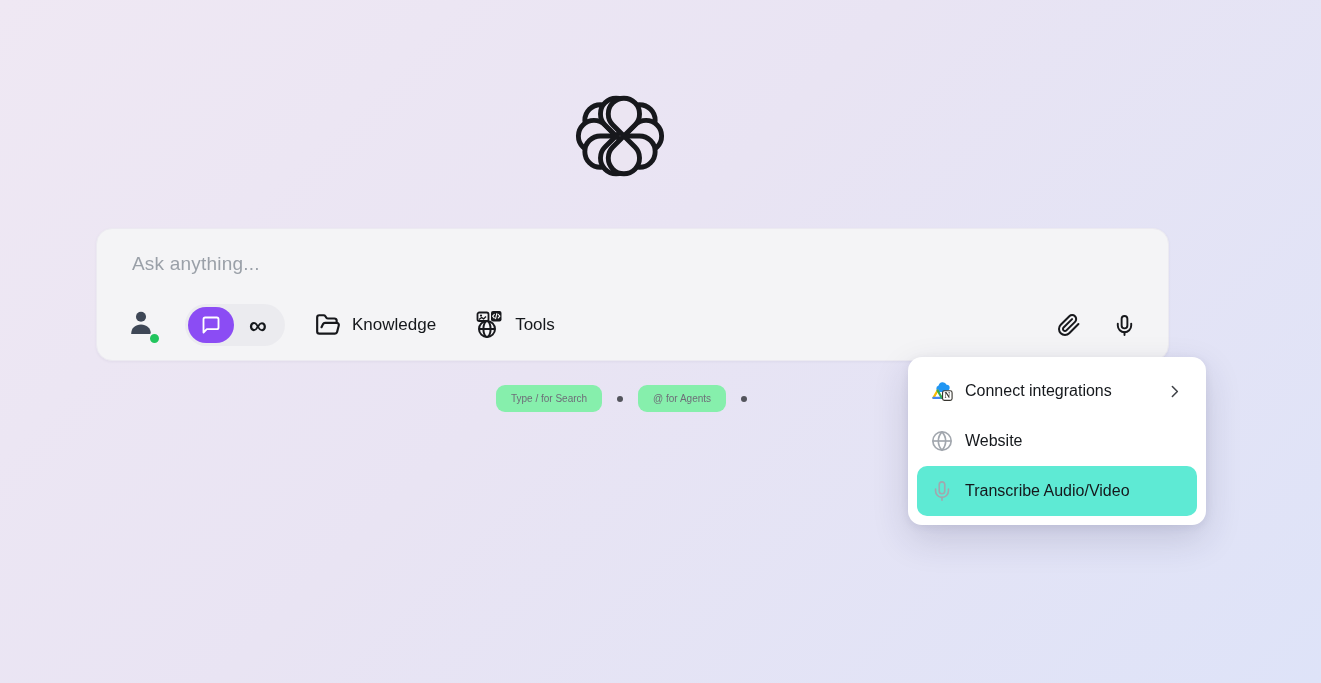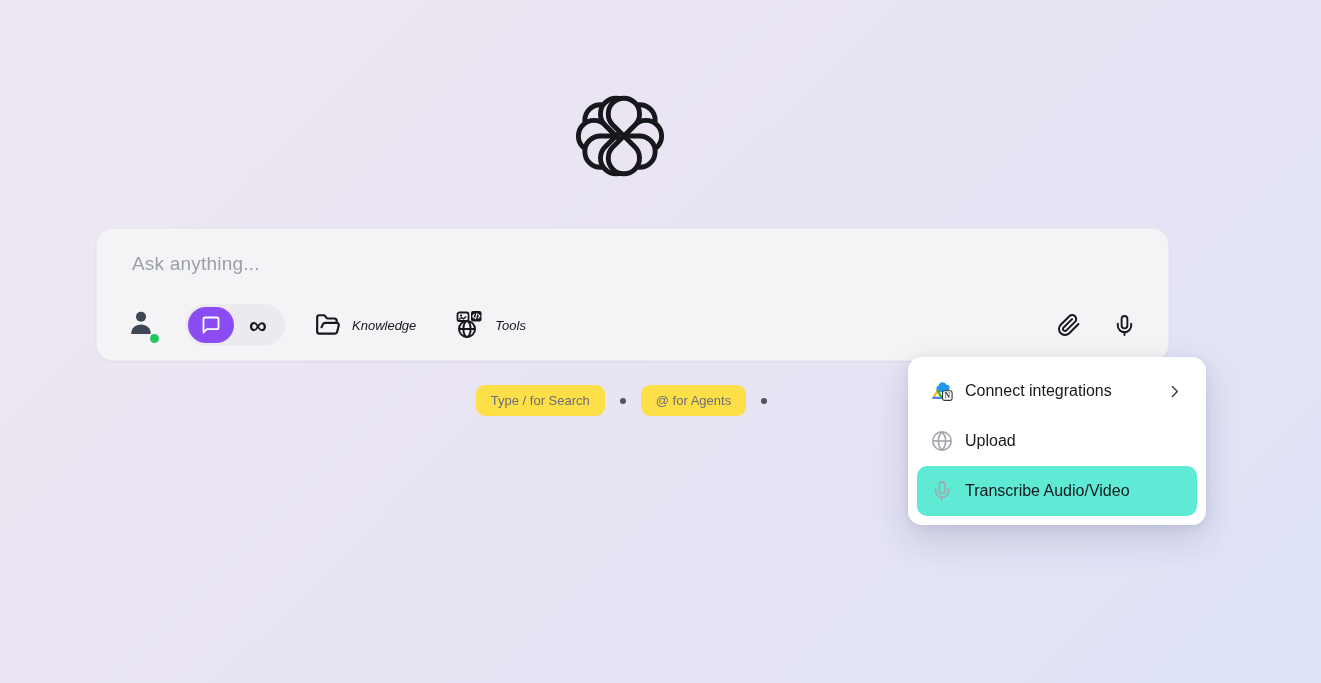--- a/index.html
+++ b/index.html
@@ -46,36 +46,36 @@
     background: #8b4cf4; display: flex; align-items: center; justify-content: center;
     cursor: pointer;
   }
   .infinity {
     flex: 1; text-align: center; font-size: 25px; font-weight: 700;
     color: #15181c; line-height: 36px; cursor: pointer;
   }
   .tb-btn {
     display: flex; align-items: center; gap: 11px;
     background: none; border: none; cursor: pointer;
-    font-family: inherit; font-size: 13px; color: #15181c; font-style: italic;
+    font-family: inherit; font-size: 17px; color: #15181c;
   }
   .tb-btn.knowledge { margin-left: 30px; }
   .tb-btn.tools { margin-left: 38px; }
   .tools-icon-wrap { position: relative; width: 30px; height: 30px; }
   .spacer { flex: 1; }
   .icon-btn { background: none; border: none; cursor: pointer; padding: 0; display: flex; }
   .icon-btn.attach { margin-right: 32px; }
 
   
   .hints {
     position: absolute; left: 85px; top: 385px; width: 1073px;
     display: flex; align-items: center; justify-content: center; gap: 15px;
   }
   .hint-badge {
-    background: #fde047; color: #6e6d78; font-size: 13px;
+    background: #86efac; color: #6e6d78; font-size: 10px;
     padding: 8px 15px; border-radius: 9px; white-space: nowrap;
   }
   .hint-dot { width: 6px; height: 6px; border-radius: 50%; background: #53545c; }
 
   
   .menu {
     position: absolute; left: 908px; top: 357px; width: 298px;
     background: #ffffff; border-radius: 14px; padding: 9px 0;
     box-shadow: 0 14px 36px rgba(40, 40, 80, 0.16), 0 2px 8px rgba(40, 40, 80, 0.08);
   }
@@ -245,21 +245,21 @@
   <div class="menu-item">
     <span class="mi-icon">
       <svg width="22" height="22" viewBox="0 0 24 24">
         <g fill="none" stroke="#a2a7ae" stroke-width="1.8">
           <circle cx="12" cy="12" r="10"></circle>
           <path d="M12 2a14.5 14.5 0 0 0 0 20 14.5 14.5 0 0 0 0-20"></path>
           <path d="M2 12h20"></path>
         </g>
       </svg>
     </span>
-    <span class="mi-label">Upload</span>
+    <span class="mi-label">Website</span>
   </div>
 
   <div class="menu-item highlighted">
     <span class="mi-icon">
       <svg width="22" height="22" viewBox="0 0 24 24">
         <g fill="none" stroke="#a2a7ae" stroke-width="1.8" stroke-linecap="round" stroke-linejoin="round">
           <path d="M12 2a3 3 0 0 0-3 3v7a3 3 0 0 0 6 0V5a3 3 0 0 0-3-3Z"></path>
           <path d="M19 10v2a7 7 0 0 1-14 0v-2"></path>
           <line x1="12" y1="19" x2="12" y2="22"></line>
         </g>

